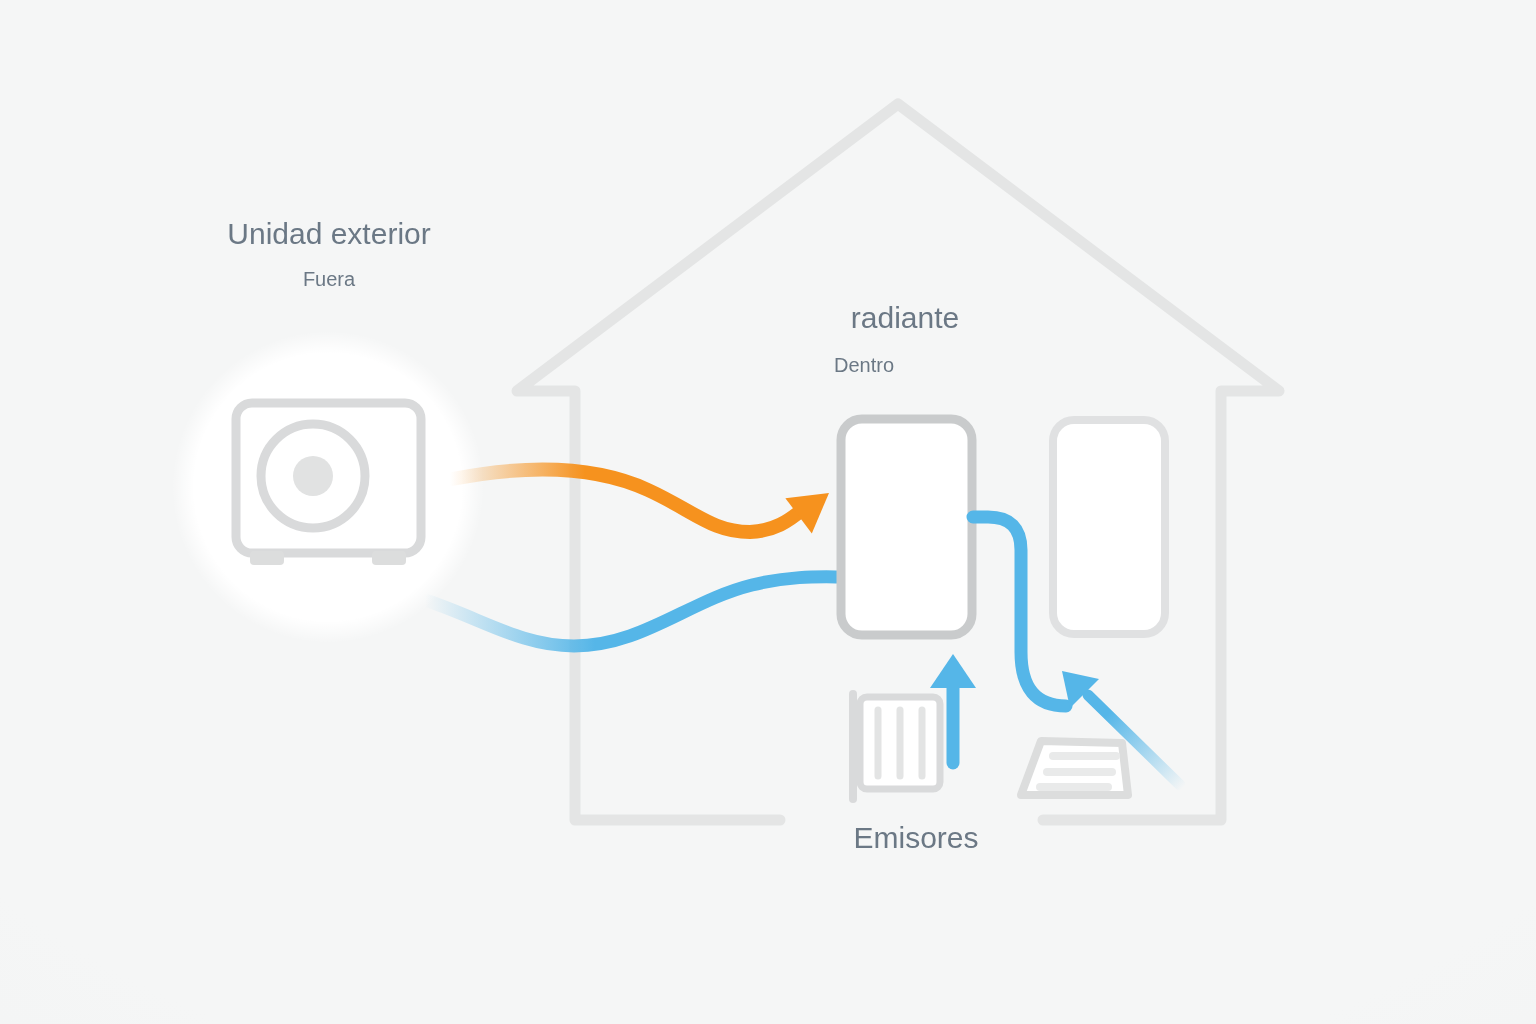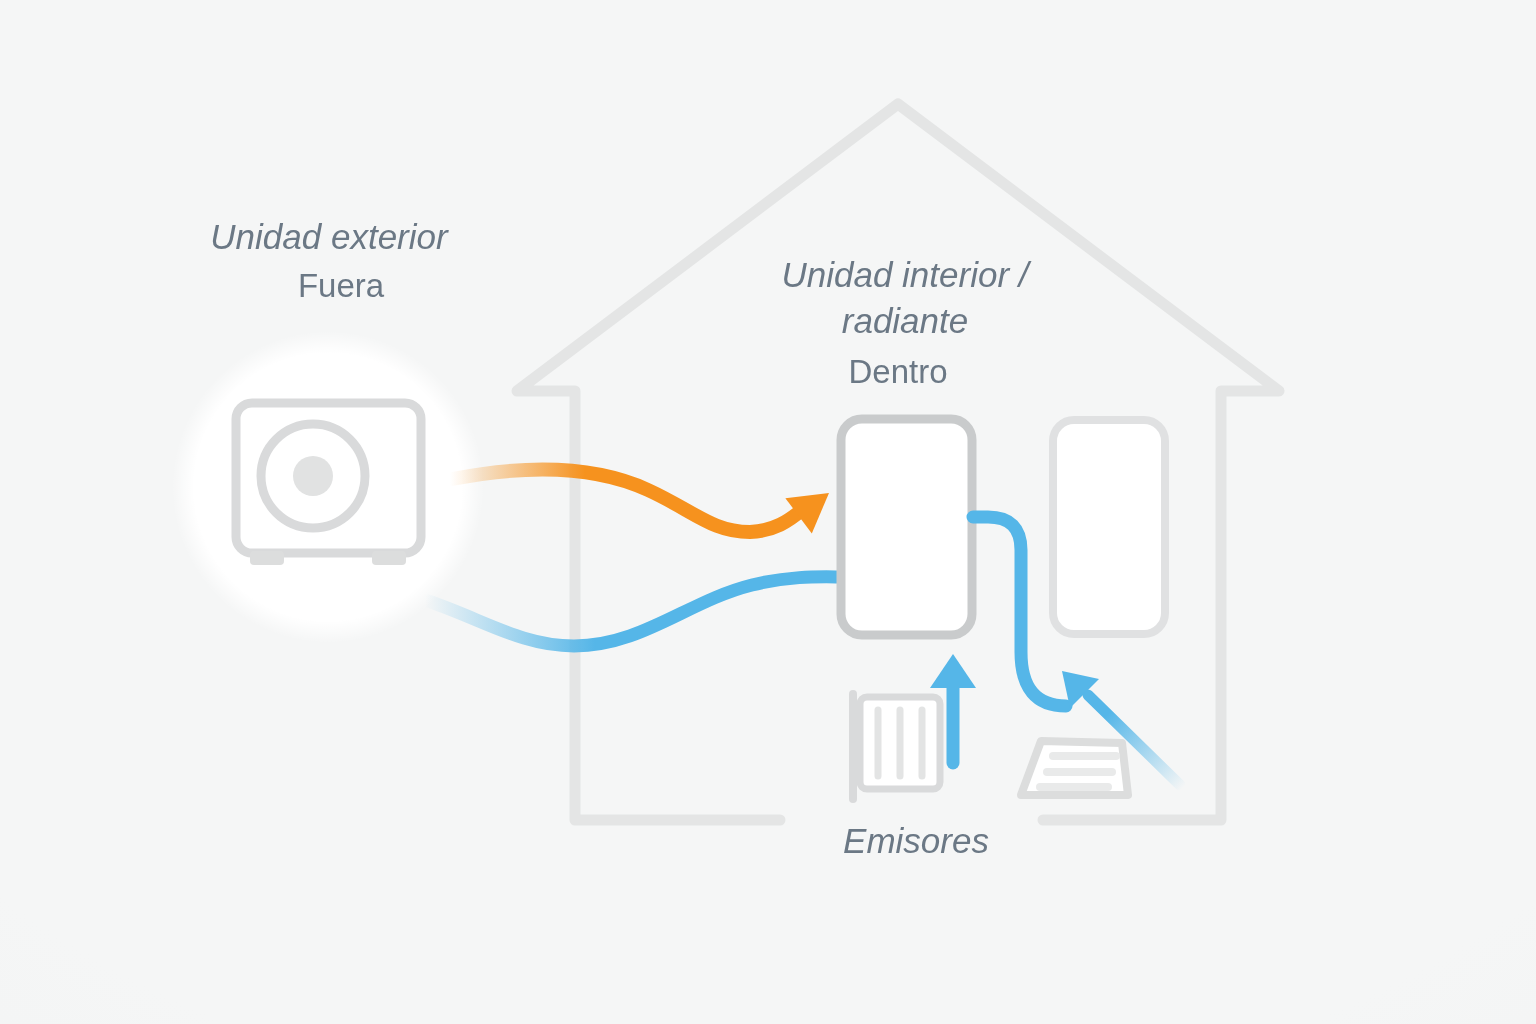--- a/index.html
+++ b/index.html
@@ -6,22 +6,22 @@
   .stage{
     position:relative;width:1536px;height:1024px;overflow:hidden;
     font-family:"Liberation Sans",sans-serif;
     background:radial-gradient(130% 130% at 50% 42%, #f5f6f6 52%, #edefef 100%);
   }
   .stage svg{position:absolute;left:0;top:0;}
   .label{
     position:absolute;transform:translateX(-50%);white-space:nowrap;
     color:var(--text-color,#6b7885);line-height:1;
   }
-  .t1{font-size:35px;font-style:italic;}
-  .t2{font-size:33px;margin-left:12px;}
+  .t1{font-size:30px;}
+  .t2{font-size:20px;}
 
   
   .house-line{stroke:var(--outline-gray,#e4e5e5);stroke-width:11;fill:none;
               stroke-linecap:round;stroke-linejoin:round;}
   .icon-gray{stroke:#d9dadb;fill:#ffffff;}
   .icon-gray-light{stroke:#dcdddd;fill:#ffffff;}
   .fin{stroke:#e3e4e4;stroke-width:7;stroke-linecap:round;fill:none;}
   .duct-bar{stroke:#e9eaea;stroke-width:8;stroke-linecap:round;fill:none;}
   .unit-main{stroke:var(--unit-border-gray,#c9cbcc);stroke-width:9;fill:#ffffff;}
   .unit-sub{stroke:#e0e1e2;stroke-width:8;fill:#ffffff;}
@@ -104,19 +104,18 @@
 
     <g>
       <path d="M 1180 785 L 1088 695" stroke="url(#gradBlueReturn)" stroke-width="11" fill="none" stroke-linecap="round"></path>
       <polygon class="blue-fill" points="1062,671 1070,708 1099,679"></polygon>
     </g>
   </svg>
 
   <div class="label t1" style="left:329px;top:219px;">Unidad exterior</div>
   <div class="label t2" style="left:329px;top:269px;">Fuera</div>
 
-  <div class="label t1" style="left:905px;top:257px;">Unidad interior /</div>
   <div class="label t1" style="left:905px;top:303px;">radiante</div>
-  <div class="label t2" style="left:886px;top:355px;">Dentro</div>
+  <div class="label t2" style="left:864px;top:355px;">Dentro</div>
 
   <div class="label t1" style="left:916px;top:823px;">Emisores</div>
 
 </div>
 
 </body></html>

